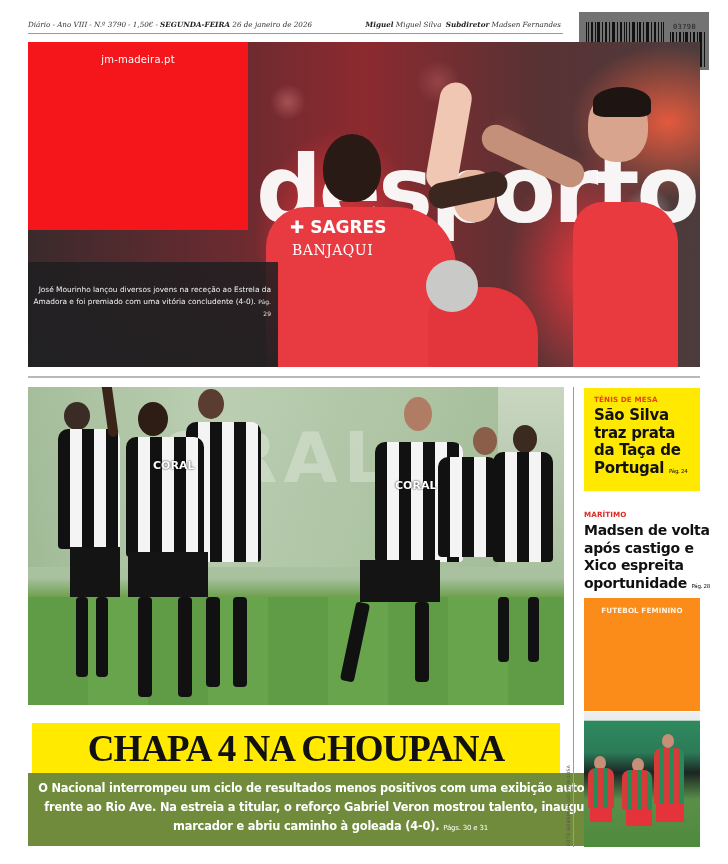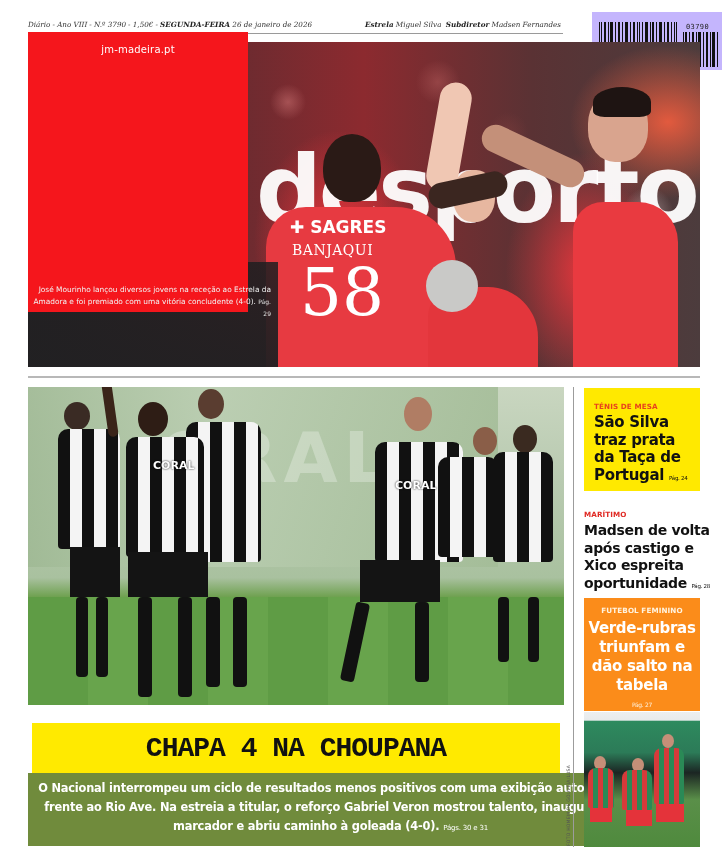--- a/index.html
+++ b/index.html
@@ -11,22 +11,22 @@
     position: absolute; left: 28px; top: 18px; width: 535px; height: 16px;
     border-bottom: 1px solid #9a9a9a;
     font-family: "DejaVu Serif", serif; font-style: italic; font-size: 7.2px; color: #333;
     display: flex; justify-content: space-between; align-items: center; padding-bottom: 3px;
   }
   .meta-bar b { font-weight: bold; font-style: italic; color: #222; }
   .meta-left span, .meta-right span { margin-right: 2px; font-style: italic; }
 
   
   .barcode {
-    position: absolute; left: 592px; top: 12px; width: 130px; height: 58px;
-    background: #c4b5fd;
+    position: absolute; left: 579px; top: 12px; width: 130px; height: 58px;
+    background: #737373;
     text-align: right;
   }
   .barcode .bars-main { position: absolute; left: 7px; top: 10px; width: 78px; height: 45px; }
   .barcode .bars-addon { position: absolute; left: 91px; top: 20px; width: 36px; height: 35px; }
   .barcode .ean { position: absolute; left: 0; top: 47px; font-family: "DejaVu Sans Mono", monospace; font-size: 6.5px; color: #222; background: #fff; padding-right: 1px; letter-spacing: 0.2px;}
   .barcode .addon-num { position: absolute; left: 94px; top: 11px; font-family: "DejaVu Sans Mono", monospace; font-size: 7px; color: #222; letter-spacing: 0.4px; }
 
   
   .hero {
     position: absolute; left: 28px; top: 42px; width: 672px; height: 325px; overflow: hidden;
@@ -65,21 +65,21 @@
   .p4-head { left: 560px; top: 50px; width: 60px; height: 70px; background: #d9a48e; border-radius: 45%; }
   .p4-hair { left: 565px; top: 45px; width: 58px; height: 30px; background: #1e1412; border-radius: 50% 50% 20% 20%; }
   .p4-arm { left: 450px; top: 100px; width: 110px; height: 28px; background: #c49079; border-radius: 14px; transform: rotate(25deg); }
   .hero .bottom-dark {
     position: absolute; left: 0; top: 220px; width: 250px; height: 105px;
     background: linear-gradient(180deg, rgba(30,30,32,0.85), rgba(32,32,34,0.95));
   }
 
   
   .logo {
-    position: absolute; left: 28px; top: 32px; width: 220px; height: 280px; background: #f5161c;
+    position: absolute; left: 28px; top: 42px; width: 220px; height: 188px; background: #f5161c;
   }
   .logo .url {
     position: absolute; top: 12px; left: 0; width: 100%; text-align: center;
     color: #fff; font-size: 10px; letter-spacing: 0.2px;
   }
   .logo .mark {
     position: absolute; left: 12px; top: 73px; color: #fff;
     font-family: "DejaVu Serif", serif; font-weight: bold; font-size: 118px; line-height: 1; letter-spacing: -4px;
   }
 
@@ -105,36 +105,36 @@
   .np-shirt { background: repeating-linear-gradient(90deg, #111 0 12px, #f4f4f4 12px 24px); border-radius: 10px 10px 4px 4px; }
   .np-shorts { background: #141414; }
   .np-head { border-radius: 50%; }
   .np-leg { background: #111; border-radius: 4px; }
   .coral { position: absolute; color: #fff; font-weight: bold; font-size: 11px; background: rgba(20,20,20,0.0); text-shadow: 0 0 2px #000; }
 
   .headline-bar {
     position: absolute; left: 32px; top: 723px; width: 528px; height: 50px; background: #ffea00;
     display: flex; align-items: center; justify-content: center;
   }
-  .headline-bar h1 { font-family: Liberation Mono, monospace; font-weight: bold; font-size: 28px; color: #111; letter-spacing: -1px; }
+  .headline-bar h1 { font-family: Liberation Serif, serif; font-weight: bold; font-size: 37px; color: #111; letter-spacing: -1px; }
   .lede {
     position: absolute; left: 28px; top: 773px; width: 597px; height: 73px; background: #708b3c;
     color: #fff; font-weight: bold; font-size: 11.4px; line-height: 19px; text-align: center; padding-top: 6px; letter-spacing: -0.2px; padding-left: 8px;
   }
   .lede .pg { font-size: 7px; font-weight: normal; }
   .credit {
     position: absolute; left: 566px; top: 846px; transform-origin: 0 0; transform: rotate(-90deg);
     font-size: 4.6px; color: #555; letter-spacing: 0.2px; white-space: nowrap;
   }
 
   .vline { position: absolute; left: 573px; top: 387px; width: 1px; height: 460px; background: #9c9c9c; }
 
   
   .box-yellow {
-    position: absolute; left: 584px; top: 388px; width: 116px; height: 103px; background: #ffe900; padding: 14px 0 0 10px;
+    position: absolute; left: 584px; top: 388px; width: 116px; height: 103px; background: #ffe900; padding: 7px 0 0 10px;
   }
   .kicker { font-size: 7.2px; font-weight: bold; letter-spacing: 0.1px; }
   .box-yellow .kicker { color: #e8421c; }
   .box-yellow h3 { font-size: 15px; line-height: 17.5px; font-weight: bold; color: #111; margin-top: 3px; letter-spacing: -0.3px;}
   .pg-small { font-size: 5.5px; font-weight: normal; }
   .side-story { position: absolute; left: 584px; top: 510px; width: 140px; }
   .side-story .kicker { color: #e02a24; }
   .side-story h3 { font-size: 14px; line-height: 17.5px; font-weight: bold; color: #111; margin-top: 3px; letter-spacing: -0.3px; }
   .box-orange {
     position: absolute; left: 584px; top: 598px; width: 116px; height: 113px; background: #fb8c1a;
@@ -158,21 +158,21 @@
 <div class="meta-bar">
   <div class="meta-left">
     <span>Diário</span>-
     <span>Ano VIII</span>-
     <span>N.º 3790</span>-
     <span>1,50€</span>-
     <b>SEGUNDA-FEIRA</b>
     <span>26 de janeiro de 2026</span>
   </div>
   <div class="meta-right">
-    <b>Estrela</b>
+    <b>Miguel</b>
     <span>Miguel Silva</span>
     <b>Subdiretor</b>
     <span>Madsen Fernandes</span>
   </div>
 </div>
 
 <div class="barcode">
   <svg class="bars-main" viewBox="0 0 78 45" preserveAspectRatio="none">
     <g fill="#111">
       <rect x="0" y="0" width="1" height="45"></rect>
@@ -227,21 +227,20 @@
   <div class="player p2-head"></div>
   <div class="player p4-arm"></div>
   <div class="player p4-body"></div>
   <div class="player p4-head"></div>
   <div class="player p4-hair"></div>
   <div class="player p1-body"></div>
   <div class="player p1-head"></div>
   <div class="player p1-arm"></div>
   <div class="player p1-text">✚ <span>SAGRES</span></div>
   <div class="player p1-name">BANJAQUI</div>
-  <div class="player p1-num">58</div>
   <div class="player p3-body"></div>
   <div class="player p3-head"></div>
   <div class="bottom-dark"></div>
 </div>
 
 <div class="logo">
   <div class="url">jm-madeira.pt</div>
 </div>
 
 <div class="hero-story">
@@ -314,24 +313,20 @@
 <div class="side-story">
   <div class="kicker">MARÍTIMO</div>
   <h3>
     <span>Madsen de volta após castigo e Xico espreita oportunidade</span>
     <span class="pg-small">Pág. 28</span>
   </h3>
 </div>
 
 <div class="box-orange">
   <div class="kicker">FUTEBOL FEMININO</div>
-  <h3>
-    <span>Verde-rubras triunfam e dão salto na tabela</span>
-    <span class="pg-small">Pág. 27</span>
-  </h3>
 </div>
 
 <div class="women-photo">
   <div class="wp-head" style="left:10px;top:44px;width:12px;height:14px;"></div>
   <div class="wp" style="left:4px;top:56px;width:26px;height:40px;"></div>
   <div class="wp-short" style="left:6px;top:96px;width:22px;height:14px;"></div>
   <div class="wp-head" style="left:48px;top:46px;width:12px;height:14px;"></div>
   <div class="wp" style="left:38px;top:58px;width:30px;height:40px;"></div>
   <div class="wp-short" style="left:42px;top:98px;width:26px;height:16px;"></div>
   <div class="wp-head" style="left:78px;top:22px;width:12px;height:14px;"></div>

